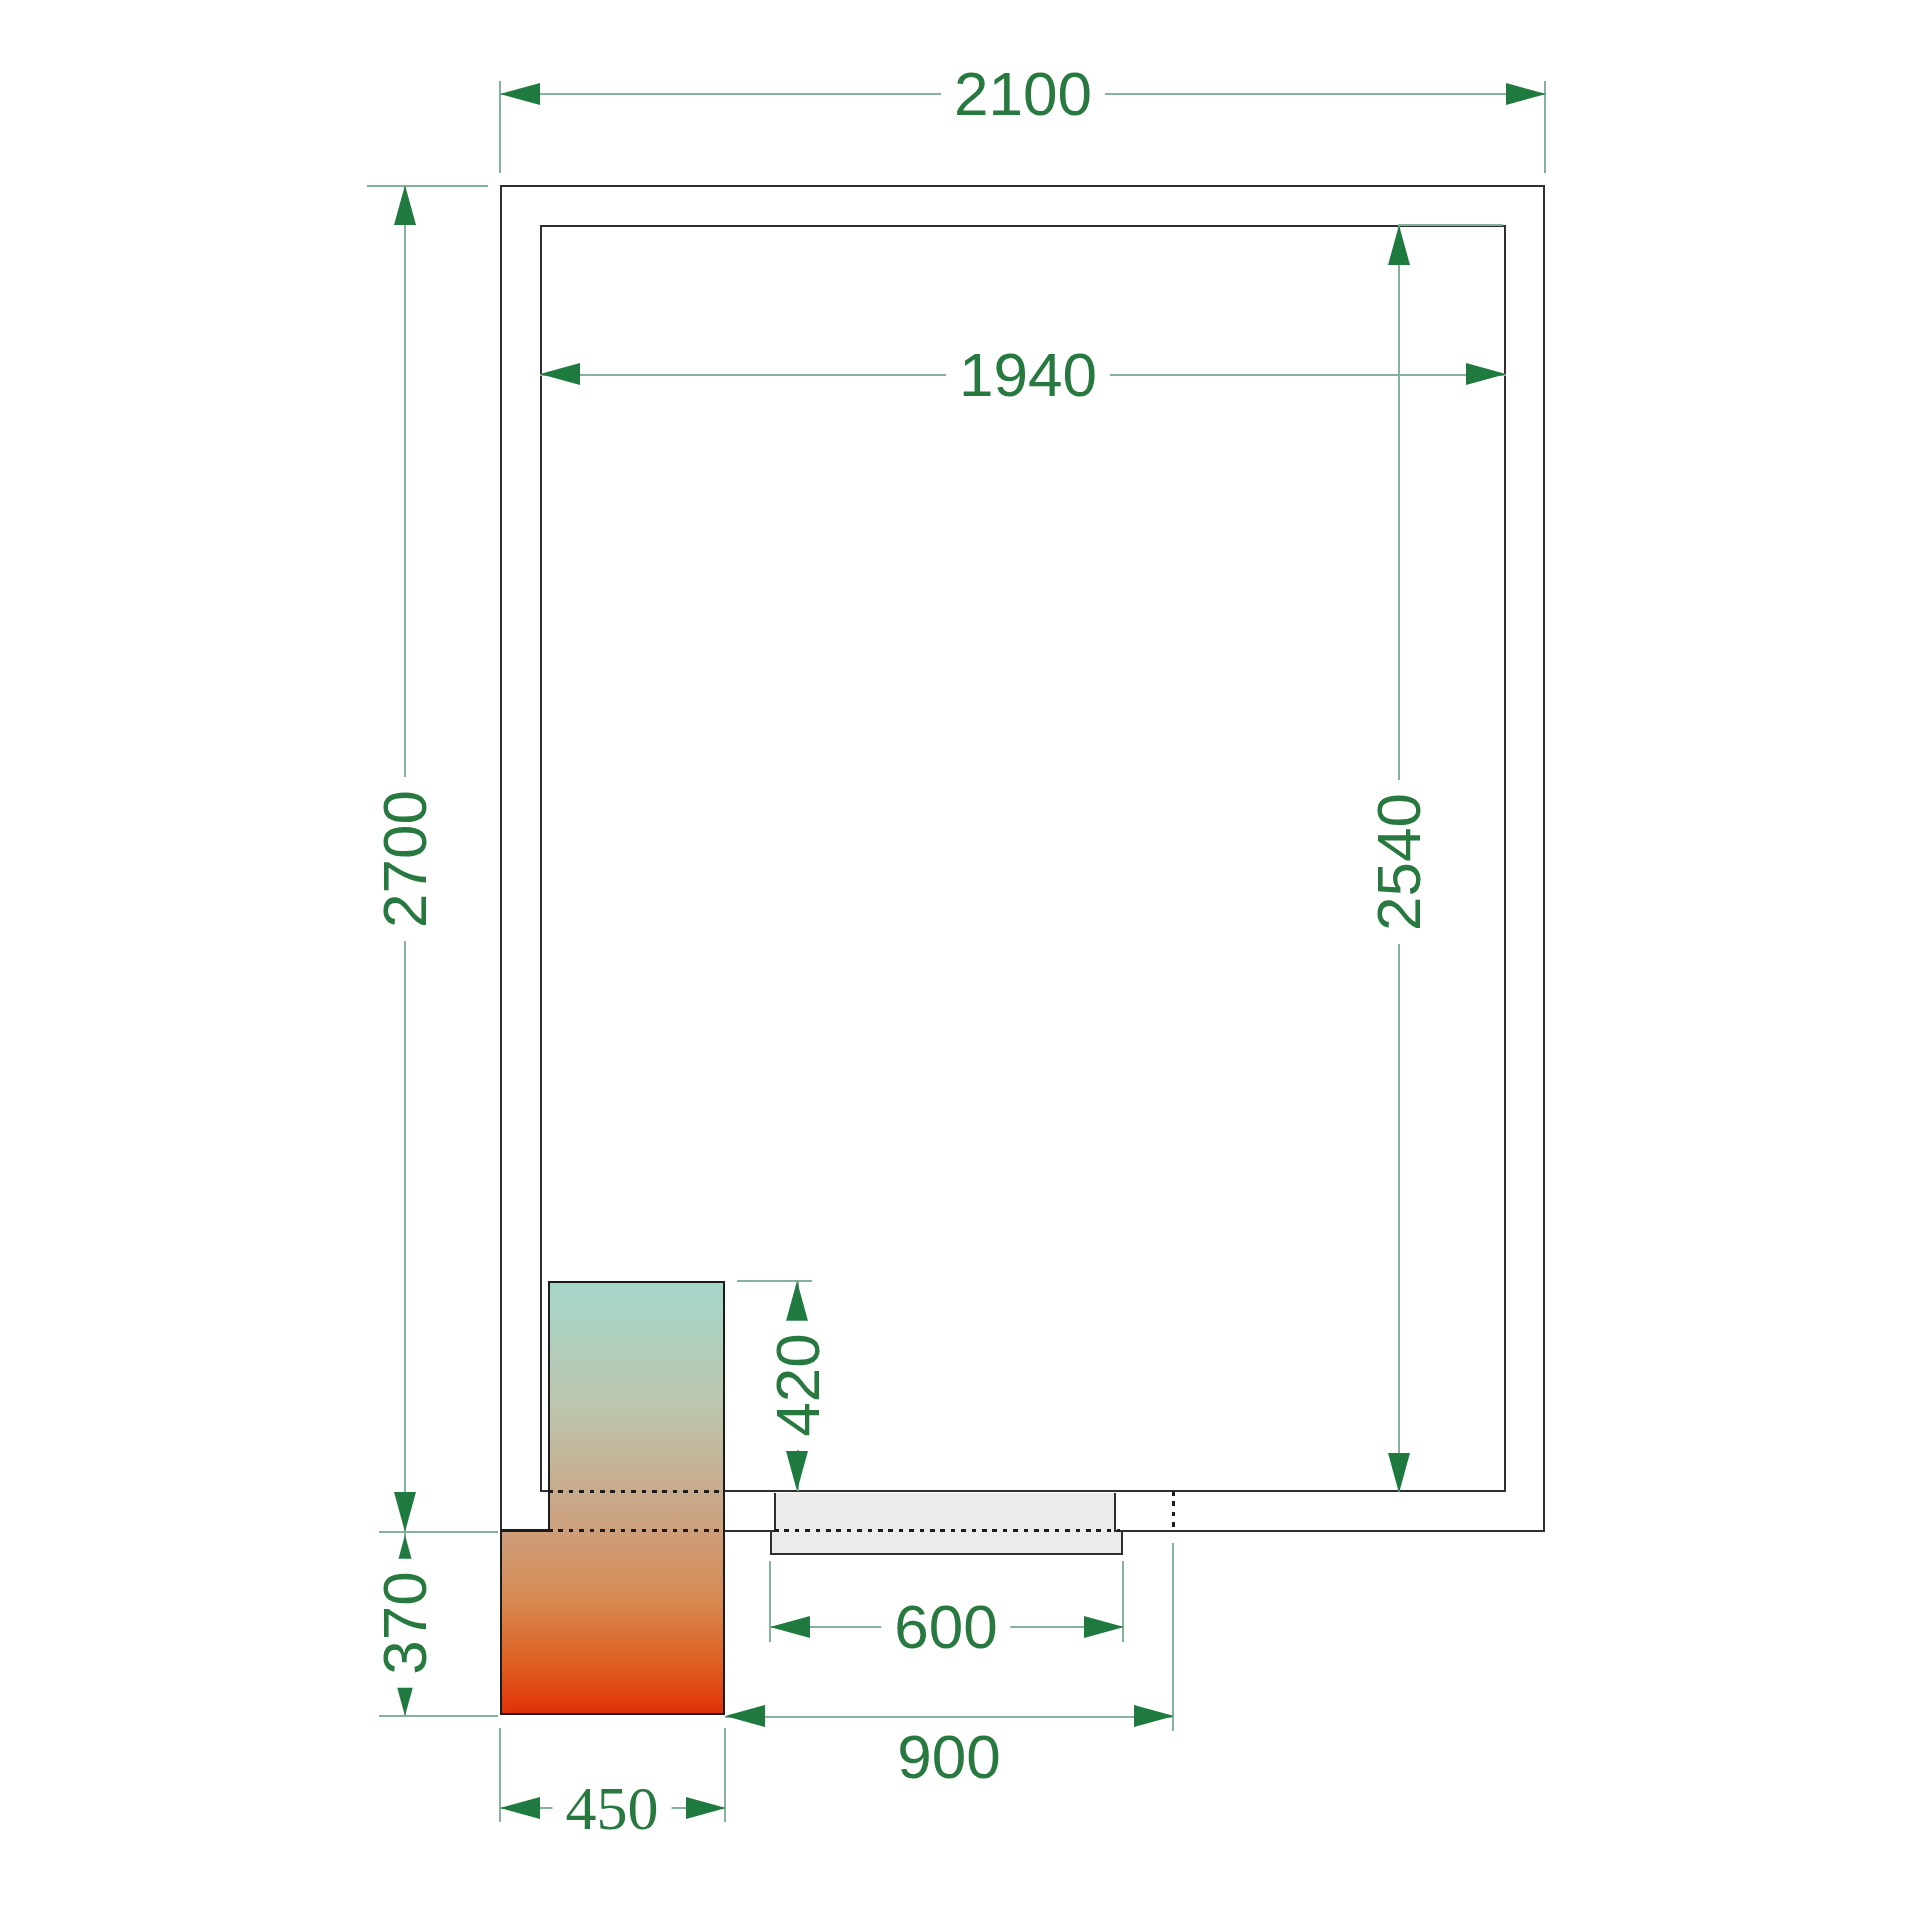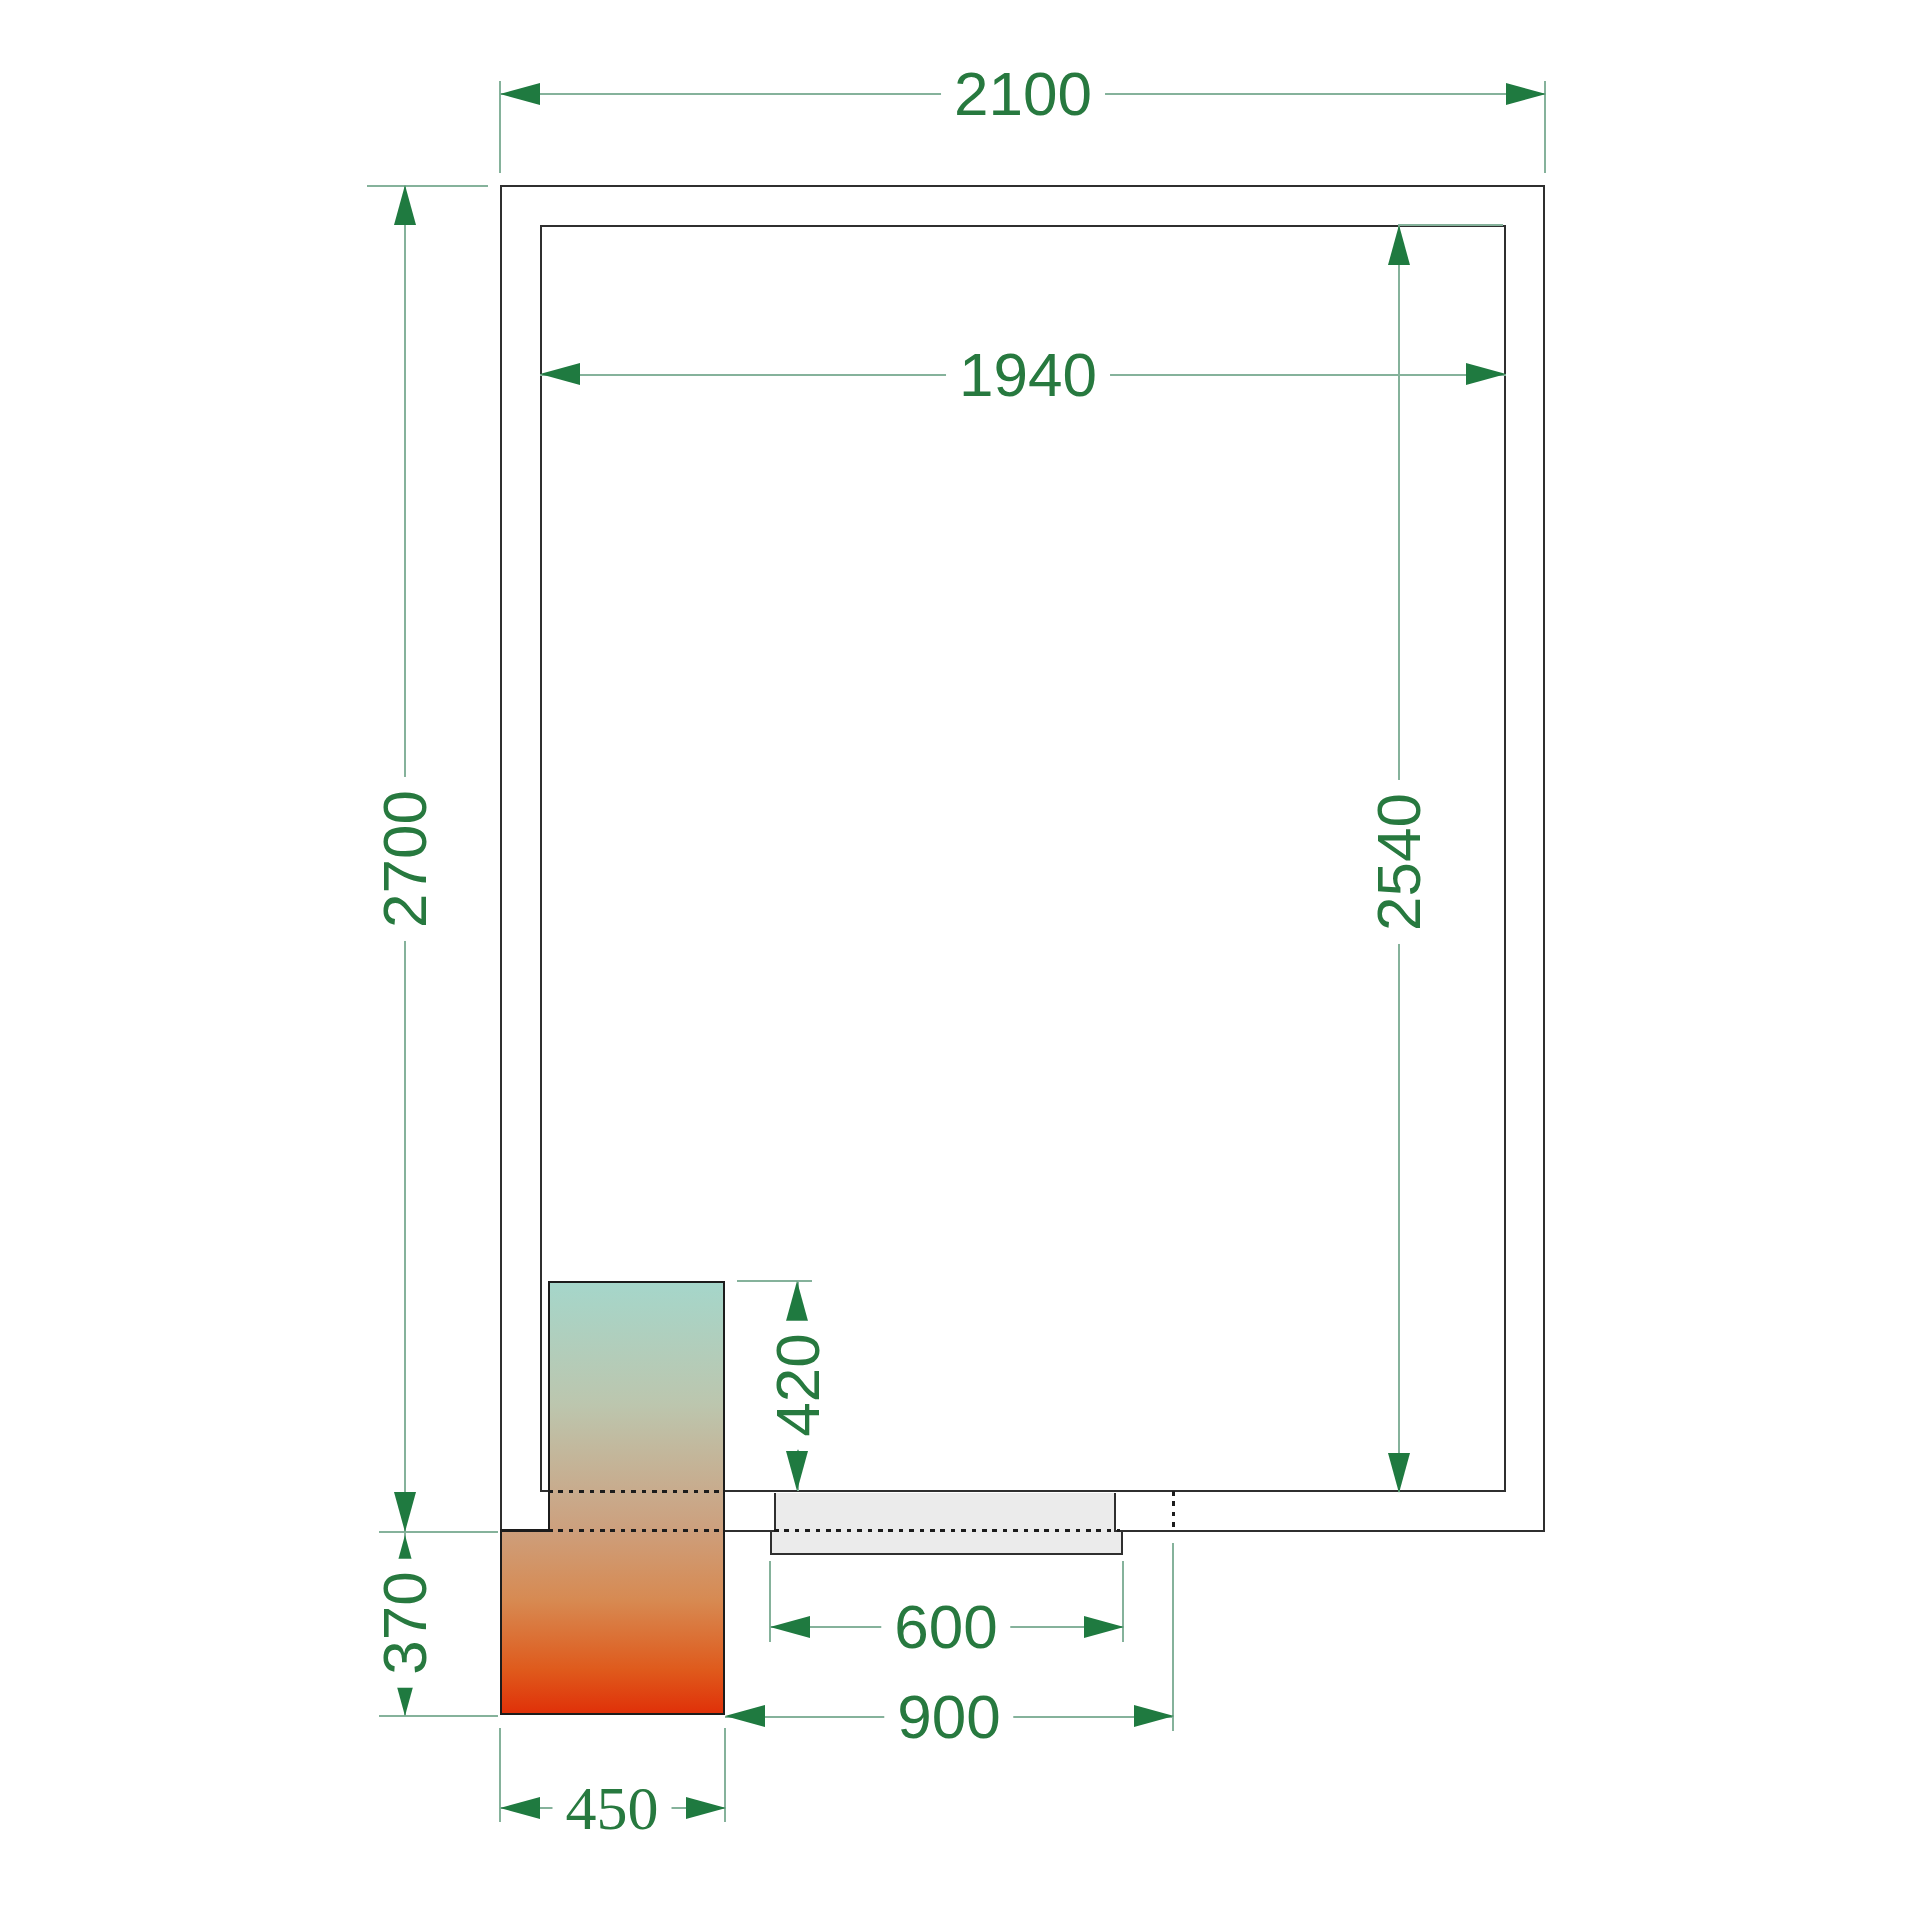--- a/index.html
+++ b/index.html
@@ -117,16 +117,16 @@
   <div class="vline" style="left:1122px;top:1561px;height:81px;"></div>
   <div class="hline" style="left:770px;top:1626px;width:353px;"></div>
   <div class="arrow left" style="left:770px;top:1616px;"></div>
   <div class="arrow right" style="left:1084px;top:1616px;"></div>
   <div class="dim-label" style="left:946px;top:1627px;">600</div>
 
   <div class="vline" style="left:1172px;top:1543px;height:188px;"></div>
   <div class="hline" style="left:725px;top:1716px;width:448px;"></div>
   <div class="arrow left" style="left:725px;top:1705px;"></div>
   <div class="arrow right" style="left:1134px;top:1705px;"></div>
-  <div class="dim-label" style="left:949px;top:1717px;text-align:center;">900</div>
+  <div class="dim-label" style="left:949px;top:1757px;text-align:center;">900</div>
 
 </div>
 
 
 </body></html>

